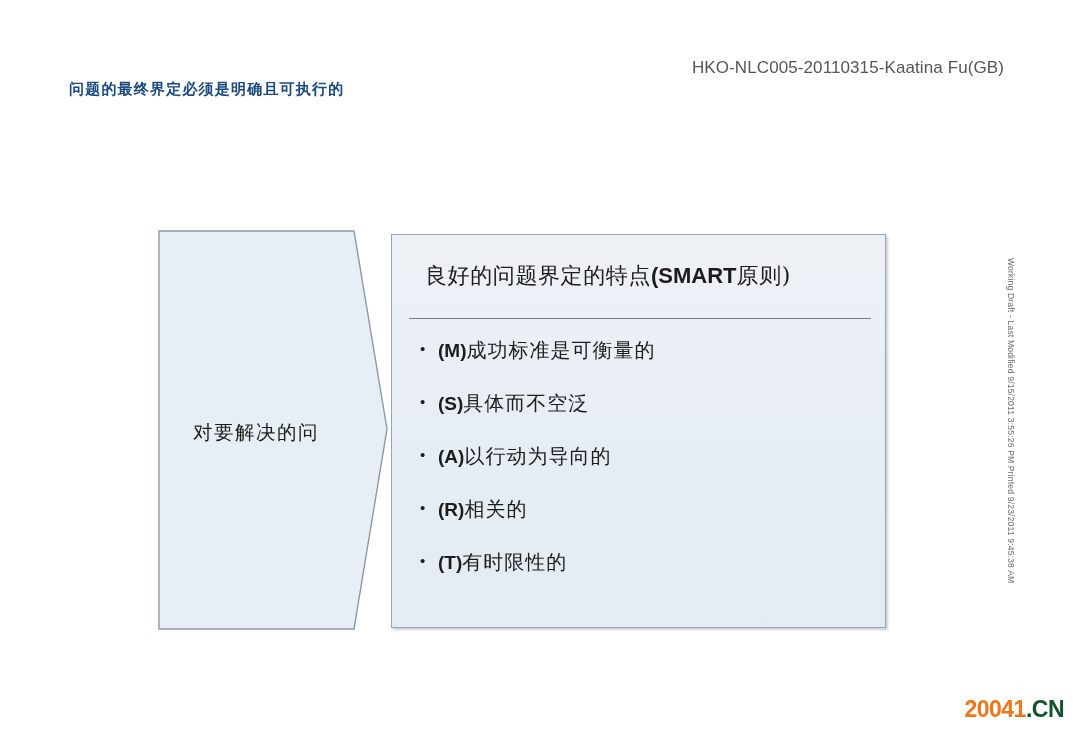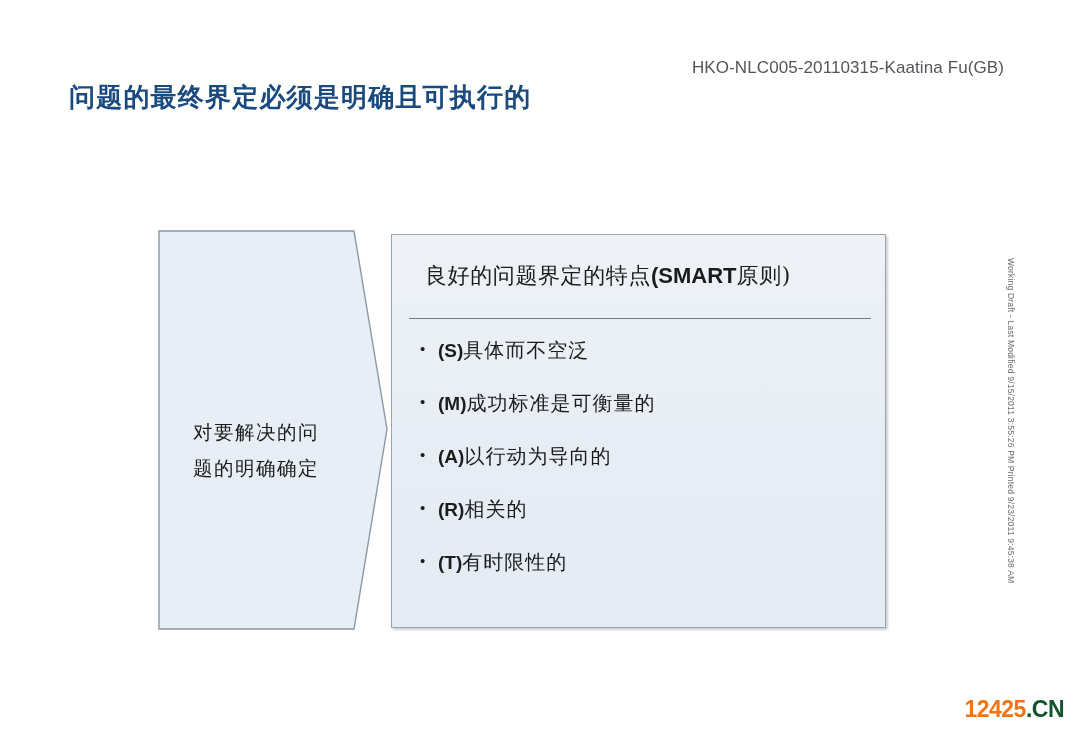--- a/index.html
+++ b/index.html
@@ -35,21 +35,21 @@
     letter-spacing: 0.1px;
     color: #55555a;
     white-space: nowrap;
     font-family: "Liberation Sans", sans-serif;
   }
 
   .slide-title {
     position: absolute;
     left: 69px;
     top: 80px;
-    font-size: 26px;
+    font-size: 15px;
     font-weight: bold;
     color: #1b4a7e;
     letter-spacing: 1.2px;
     white-space: nowrap;
     font-family: "DejaVu Serif", "Liberation Serif", serif;
   }
 
   
   .chevron-wrap {
     position: absolute;
@@ -197,38 +197,37 @@
   <div class="doc-code">HKO-NLC005-20110315-Kaatina Fu(GB)</div>
 
   <div class="slide-title">问题的最终界定必须是明确且可执行的</div>
 
   <div class="chevron-wrap">
     <svg viewBox="0 0 230 400">
       <polygon points="1,1 196,1 229,199 196,399 1,399" fill="#e8eef5" stroke="#8d98a5" stroke-width="1.4" stroke-linejoin="miter"></polygon>
     </svg>
     <div class="chevron-label">
       <div>对要解决的问</div>
-      <div>题的明确确定</div>
     </div>
   </div>
 
   <div class="panel">
 
     <div class="panel-heading"><span>良好的问题界定的特点</span><span class="latin">(SMART</span><span>原则)</span></div>
 
     <div class="panel-divider"></div>
 
     <ul class="bullets">
+      <li><span class="tag">(M)</span><span>成功标准是可衡量的</span></li>
       <li><span class="tag">(S)</span><span>具体而不空泛</span></li>
-      <li><span class="tag">(M)</span><span>成功标准是可衡量的</span></li>
       <li><span class="tag">(A)</span><span>以行动为导向的</span></li>
       <li><span class="tag">(R)</span><span>相关的</span></li>
       <li><span class="tag">(T)</span><span>有时限性的</span></li>
     </ul>
   </div>
 
   <div class="side-note">
     <span>Working Draft - Last Modified 9/15/2011 3:55:26 PM        Printed 9/23/2011 9:45:38 AM</span>
   </div>
 
-  <div class="watermark"><span class="wm-num">12425</span><span class="wm-tld">.CN</span></div>
+  <div class="watermark"><span class="wm-num">20041</span><span class="wm-tld">.CN</span></div>
 
 </div>
 
 </body></html>

